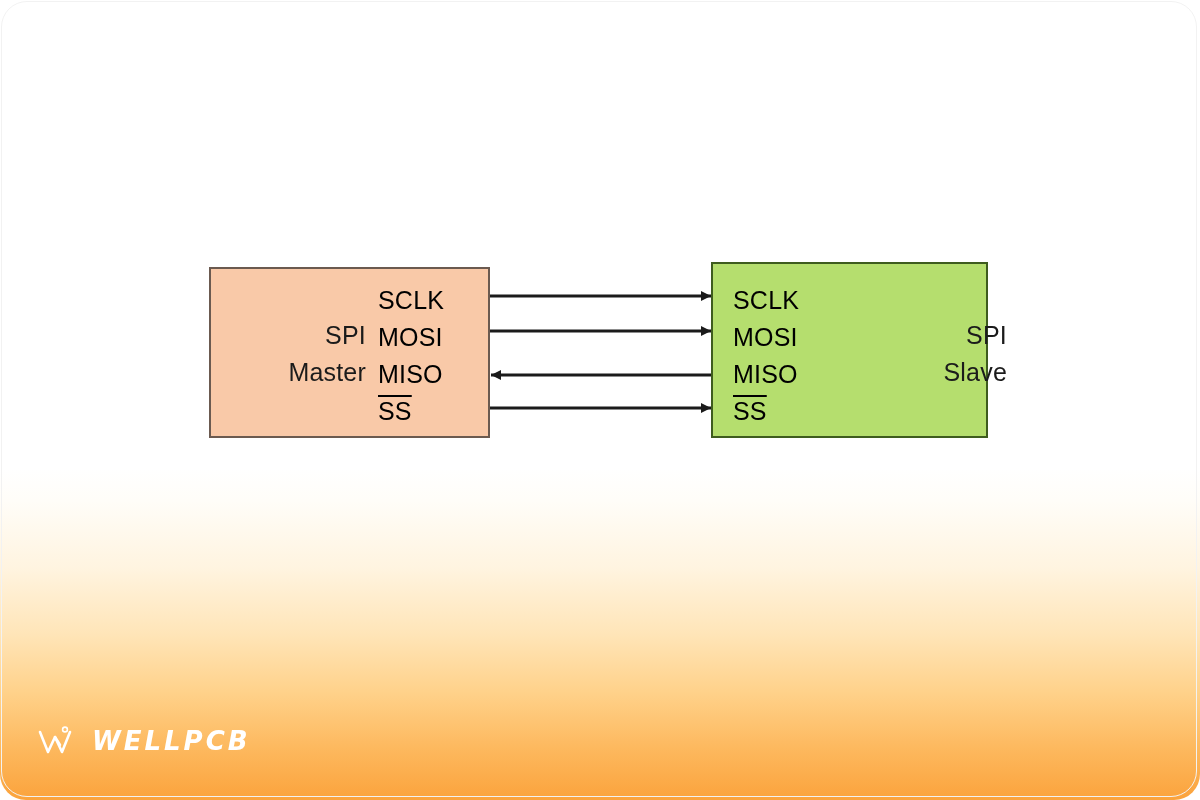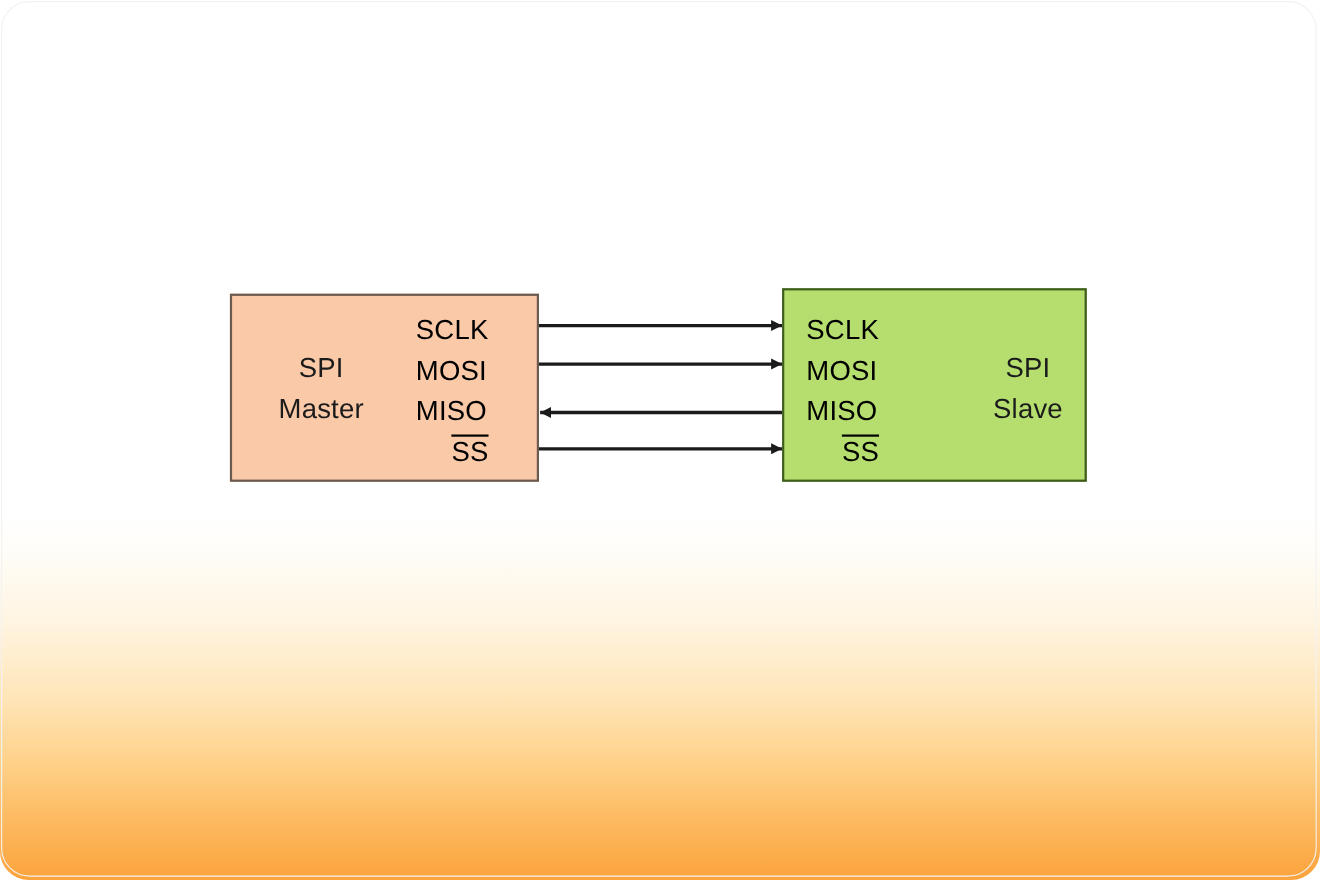--- a/index.html
+++ b/index.html
@@ -85,21 +85,21 @@
     height: 176px;
     background: #b5de6e;
     border-color: #3e5c1e;
   }
 
   .chip-title {
     position: absolute;
     font-size: 25px;
     line-height: 37px;
     color: #1b1b1b;
-    text-align: center;
+    text-align: right;
     white-space: pre-line;
     letter-spacing: 0.2px;
   }
   .title-master {
     left: 218px;
     top: 317px;
     width: 148px;
   }
   .title-slave {
     left: 862px;
@@ -111,21 +111,21 @@
     position: absolute;
     font-size: 25px;
     line-height: 37px;
     color: #000000;
     letter-spacing: 0.2px;
   }
   .pins-master { left: 378px; top: 282px; }
   .pins-slave  { left: 733px; top: 282px; }
 
   .pin { display: block; white-space: nowrap; }
-  .pin-overline { text-decoration: overline; text-decoration-thickness: 2px; text-align: right; }
+  .pin-overline { text-decoration: overline; text-decoration-thickness: 2px; }
 
   .wires { position: absolute; left: 0; top: 0; }
 
   
   .logo {
     position: absolute;
     left: 36px;
     top: 724px;
     display: flex;
     align-items: center;
@@ -185,14 +185,22 @@
 Slave</div>
     <div class="pin-list pins-slave">
       <span class="pin">SCLK</span>
       <span class="pin">MOSI</span>
       <span class="pin">MISO</span>
       <span class="pin pin-overline">SS</span>
     </div>
 
   </div>
 
+  <div class="logo">
+    <svg width="46" height="34" viewBox="0 0 46 34">
+      <path d="M4 8 L12 28 L19 13 L26 28 L34 8" fill="none" stroke="#ffffff" stroke-width="2.6" stroke-linecap="round" stroke-linejoin="round"></path>
+      <path d="M19 13 L24 21" fill="none" stroke="#ffffff" stroke-width="2.6" stroke-linecap="round"></path>
+      <circle cx="29" cy="5.5" r="2.4" fill="none" stroke="#ffffff" stroke-width="1.6"></circle>
+    </svg>
+    <span class="logo-wordmark">WELLPCB</span>
+  </div>
 
 </div>
 
 </body></html>

